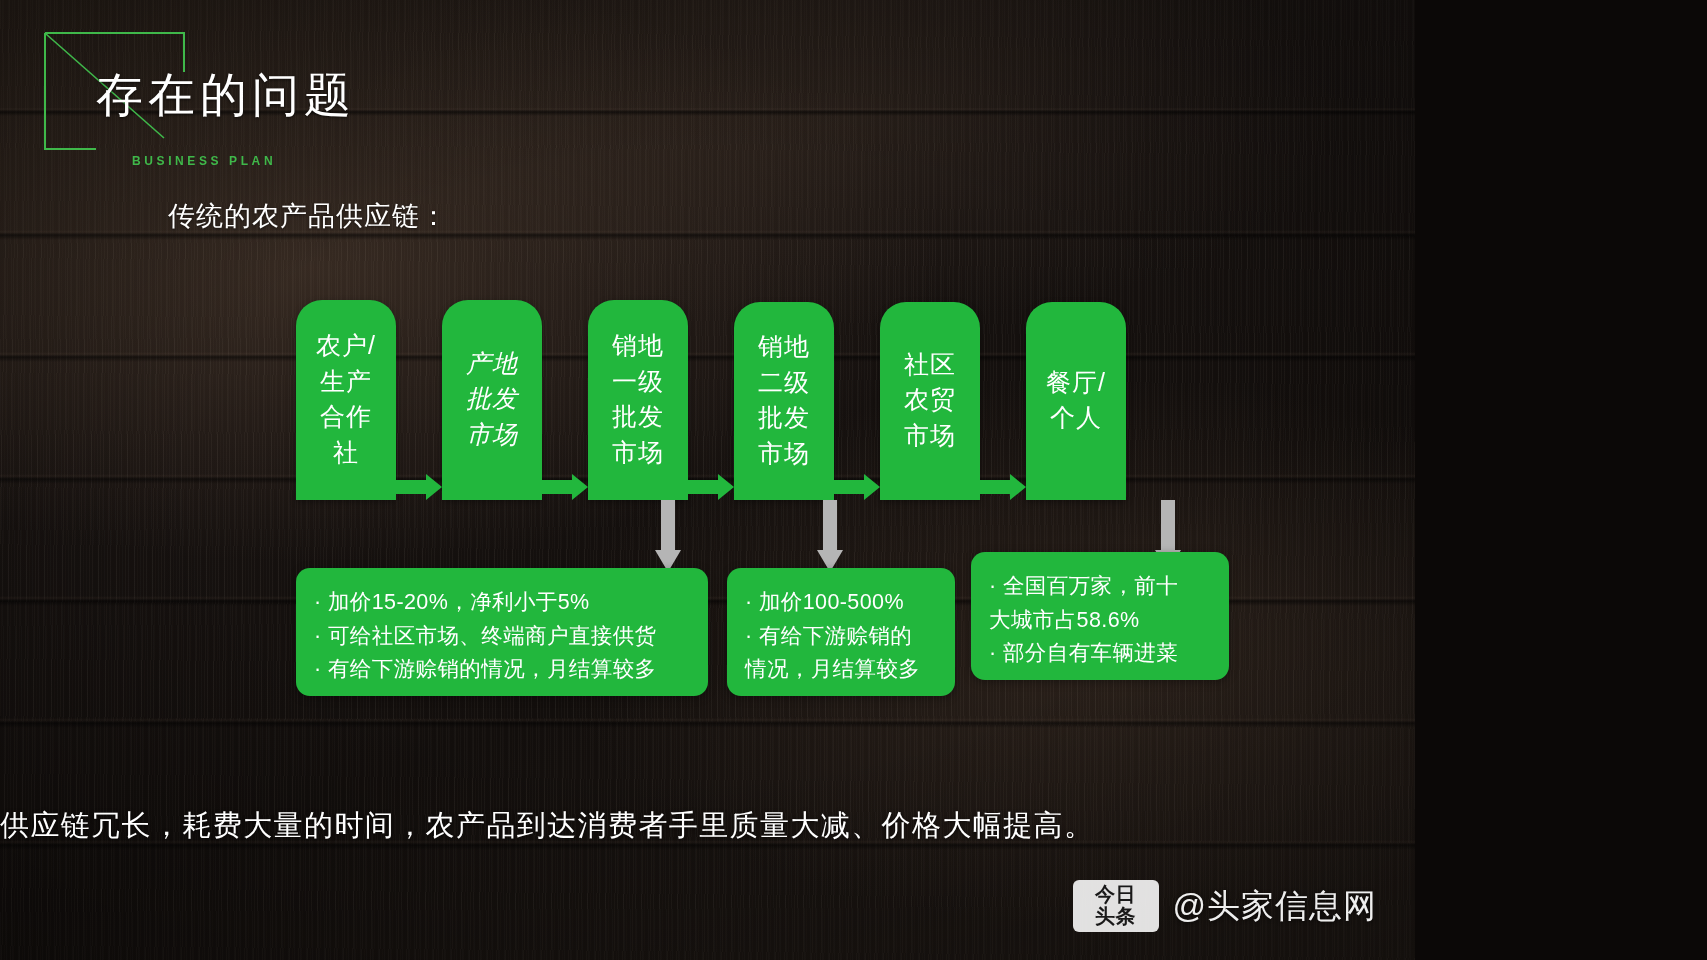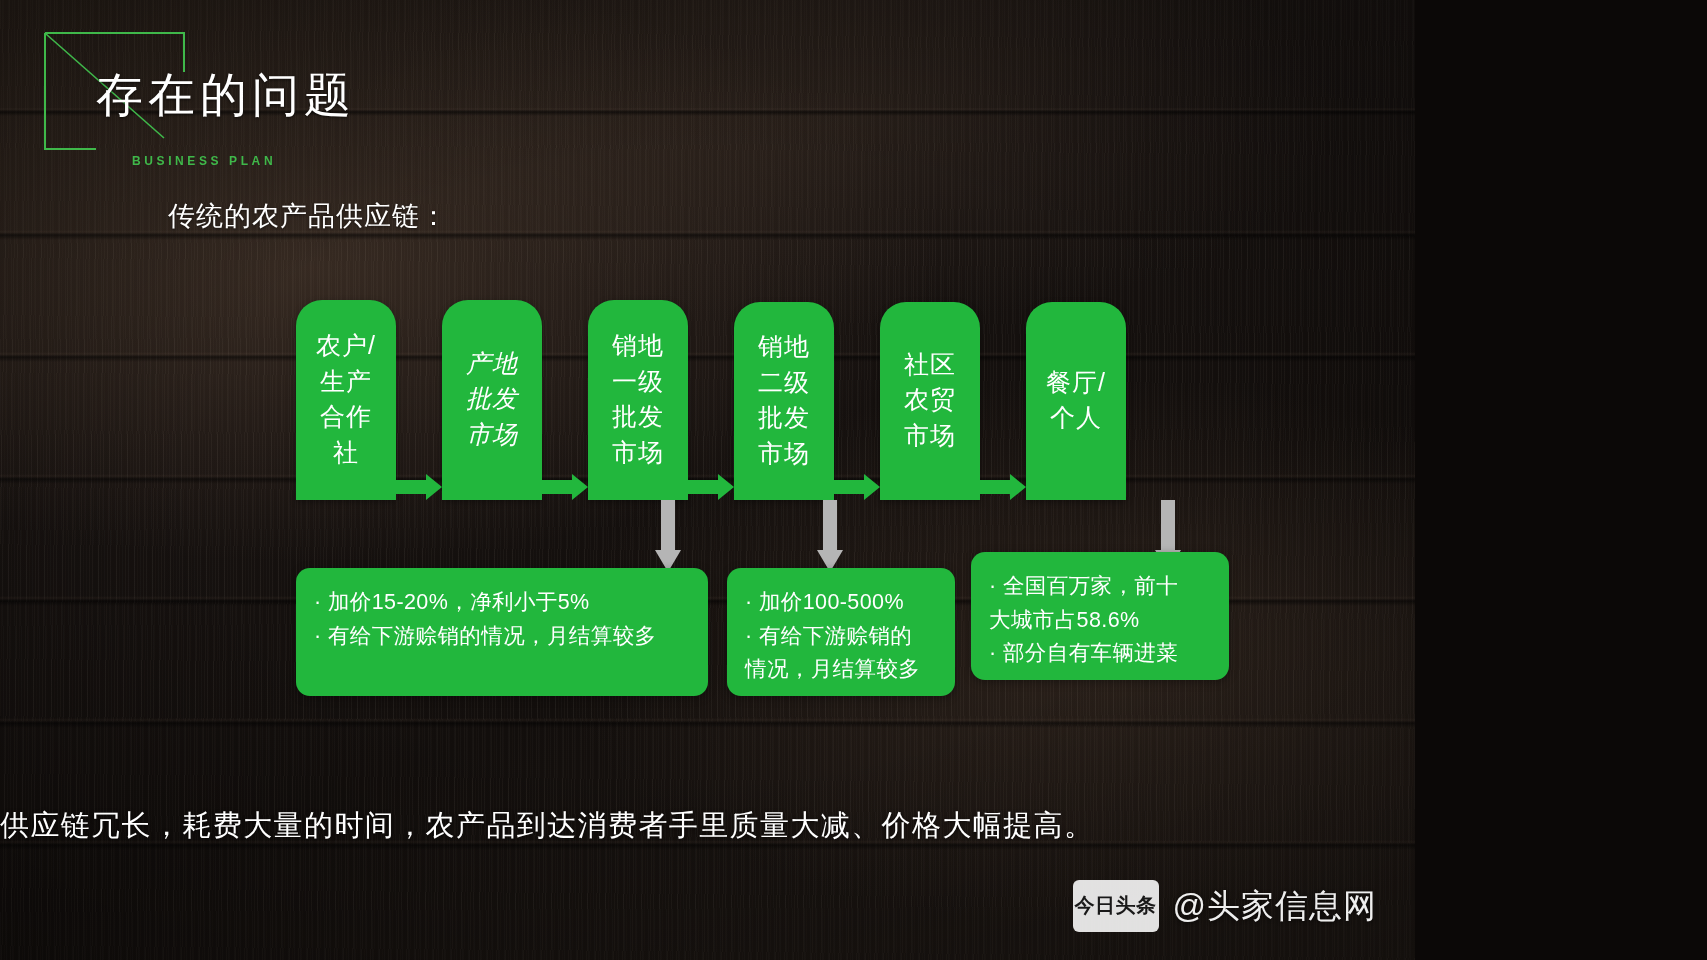--- a/index.html
+++ b/index.html
@@ -230,20 +230,21 @@
     position: absolute;
     right: 38px;
     bottom: 28px;
     display: flex;
     align-items: center;
     gap: 14px;
     opacity: 0.93;
   }
   .wm-logo {
     display: flex;
+    flex-direction: column;
     justify-content: center;
     align-items: center;
     width: 86px;
     height: 52px;
     border-radius: 6px;
     background: rgba(255,255,255,0.94);
     color: #1a1a1a;
     font-size: 20px;
     font-weight: 700;
     line-height: 1.08;
@@ -345,20 +346,21 @@
   </div>
   <div class="down-arrow da2">
     <svg width="26" height="72" viewBox="0 0 26 72">
         <path d="M6 0 H20 V50 H26 L13 72 L0 50 H6 Z" fill="#b5b5b5"></path>
       </svg>
   </div>
 
   <div class="callout c0">
     <ul>
       <li>· 加价15-20%，净利小于5%</li>
+      <li>· 可给社区市场、终端商户直接供货</li>
       <li>· 有给下游赊销的情况，月结算较多</li>
     </ul>
   </div>
 
   <div class="callout c1">
     <ul>
       <li>· 加价100-500%</li>
       <li>· 有给下游赊销的
 情况，月结算较多</li>
     </ul>

